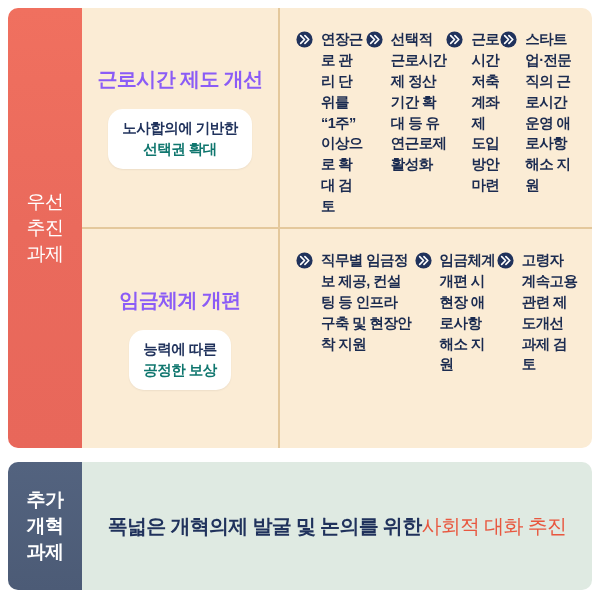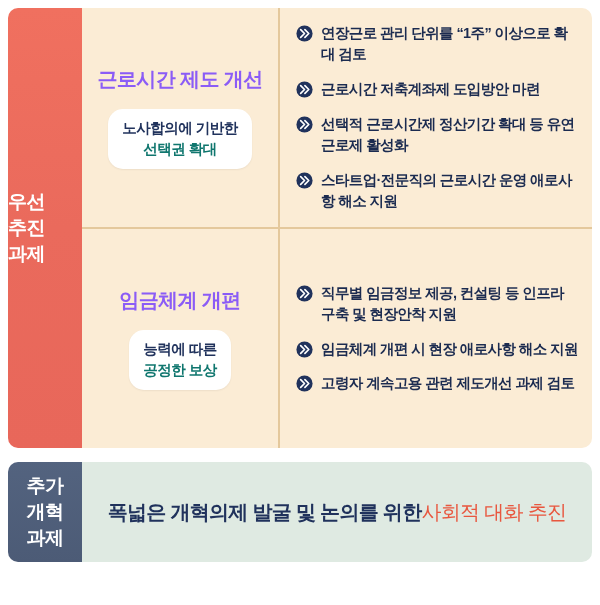--- a/index.html
+++ b/index.html
@@ -29,23 +29,24 @@
     border-radius: 10px;
     overflow: hidden;
   }
   .left-label {
     width: 74px;
     flex: 0 0 74px;
     background: linear-gradient(180deg, #f0705f 0%, #ea6a5c 50%, #e8675a 100%);
     color: #ffffff;
     display: flex;
     align-items: center;
+    justify-content: center;
     text-align: center;
     font-size: 19px;
-    font-weight: bold;
+    font-weight: normal;
     line-height: 1.38;
     letter-spacing: -0.5px;
   }
   .right-area {
     flex: 1 1 auto;
     background: #fbecd5;
     display: flex;
     flex-direction: column;
   }
   .section {
@@ -87,21 +88,20 @@
     box-shadow: 0 1px 2px rgba(0,0,0,0.06);
   }
   .badge .l1 { color: #20325c; display: block; }
   .badge .l2 { color: #0f766e; display: block; }
 
   .sec-right {
     flex: 1 1 auto;
     box-sizing: border-box;
     padding: 14px 14px 14px 16px;
     display: flex;
-    flex-direction: column;
     justify-content: center;
   }
   .bullet-row {
     display: flex;
     align-items: flex-start;
     margin: 7px 0;
   }
   .bullet-icon {
     flex: 0 0 auto;
     width: 17px;
@@ -114,21 +114,21 @@
     color: #1b2b50;
     font-weight: bold;
     line-height: 1.44;
     letter-spacing: -0.6px;
   }
 
   
   .bottom-block {
     display: flex;
     width: 584px;
-    height: 100px;
+    height: 128px;
     margin-top: 14px;
     border-radius: 10px;
     overflow: hidden;
   }
   .bottom-left {
     width: 74px;
     flex: 0 0 74px;
     background: linear-gradient(180deg, #53637f 0%, #4c5b76 100%);
     color: #ffffff;
     display: flex;
@@ -203,32 +203,32 @@
           </div>
 
           <div class="bullet-row">
             <span class="bullet-icon">
               <svg width="17" height="17" viewBox="0 0 20 20">
                 <circle cx="10" cy="10" r="9.5" fill="#20325c"></circle>
                 <path d="M5.5 5.5 L10 10 L5.5 14.5" fill="none" stroke="#ffffff" stroke-width="2" stroke-linecap="round" stroke-linejoin="round"></path>
                 <path d="M10.5 5.5 L15 10 L10.5 14.5" fill="none" stroke="#ffffff" stroke-width="2" stroke-linecap="round" stroke-linejoin="round"></path>
               </svg>
             </span>
+            <span class="bullet-text">선택적 근로시간제 정산기간 확대 등 유연근로제 활성화</span>
+          </div>
+
+          <div class="bullet-row">
+            <span class="bullet-icon">
+              <svg width="17" height="17" viewBox="0 0 20 20">
+                <circle cx="10" cy="10" r="9.5" fill="#20325c"></circle>
+                <path d="M5.5 5.5 L10 10 L5.5 14.5" fill="none" stroke="#ffffff" stroke-width="2" stroke-linecap="round" stroke-linejoin="round"></path>
+                <path d="M10.5 5.5 L15 10 L10.5 14.5" fill="none" stroke="#ffffff" stroke-width="2" stroke-linecap="round" stroke-linejoin="round"></path>
+              </svg>
+            </span>
             <span class="bullet-text">근로시간 저축계좌제 도입방안 마련</span>
-          </div>
-
-          <div class="bullet-row">
-            <span class="bullet-icon">
-              <svg width="17" height="17" viewBox="0 0 20 20">
-                <circle cx="10" cy="10" r="9.5" fill="#20325c"></circle>
-                <path d="M5.5 5.5 L10 10 L5.5 14.5" fill="none" stroke="#ffffff" stroke-width="2" stroke-linecap="round" stroke-linejoin="round"></path>
-                <path d="M10.5 5.5 L15 10 L10.5 14.5" fill="none" stroke="#ffffff" stroke-width="2" stroke-linecap="round" stroke-linejoin="round"></path>
-              </svg>
-            </span>
-            <span class="bullet-text">선택적 근로시간제 정산기간 확대 등 유연근로제 활성화</span>
           </div>
 
           <div class="bullet-row">
             <span class="bullet-icon">
               <svg width="17" height="17" viewBox="0 0 20 20">
                 <circle cx="10" cy="10" r="9.5" fill="#20325c"></circle>
                 <path d="M5.5 5.5 L10 10 L5.5 14.5" fill="none" stroke="#ffffff" stroke-width="2" stroke-linecap="round" stroke-linejoin="round"></path>
                 <path d="M10.5 5.5 L15 10 L10.5 14.5" fill="none" stroke="#ffffff" stroke-width="2" stroke-linecap="round" stroke-linejoin="round"></path>
               </svg>
             </span>

